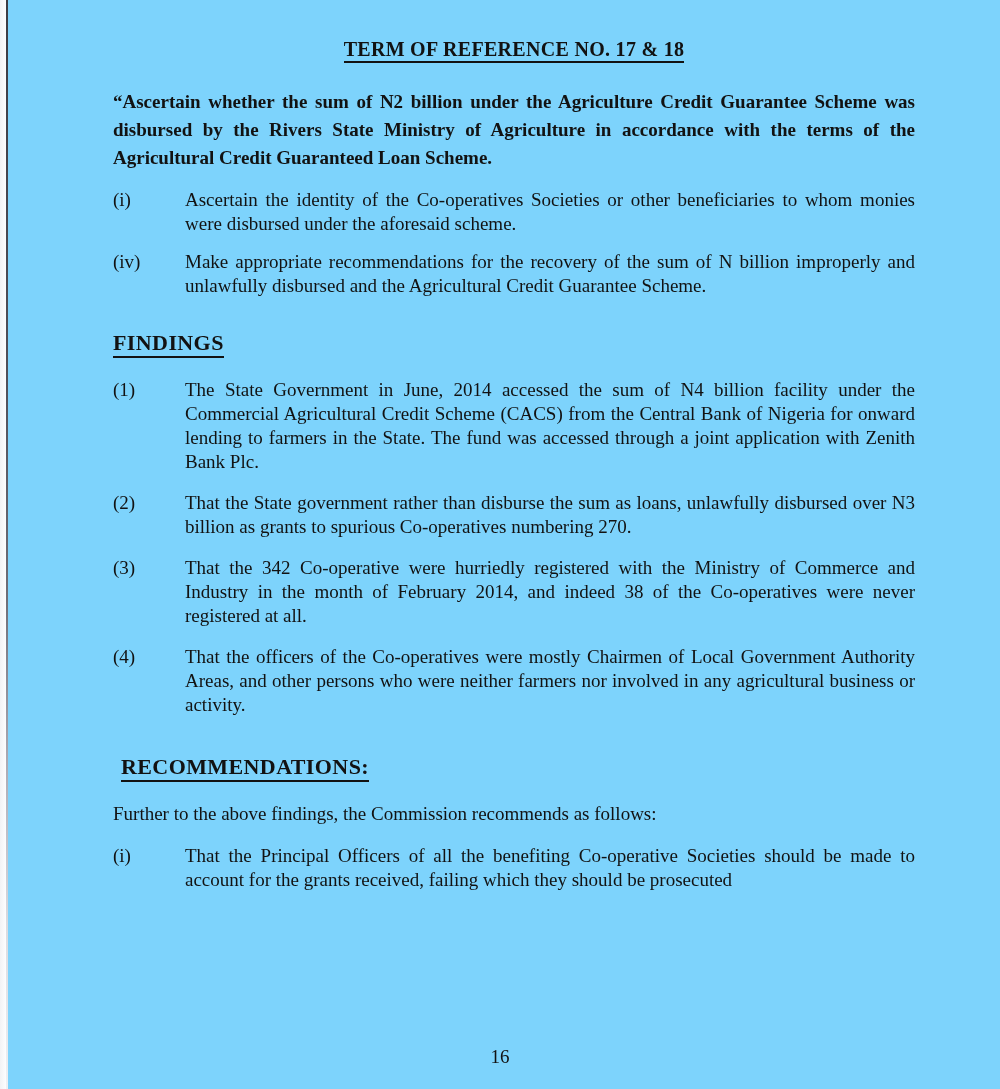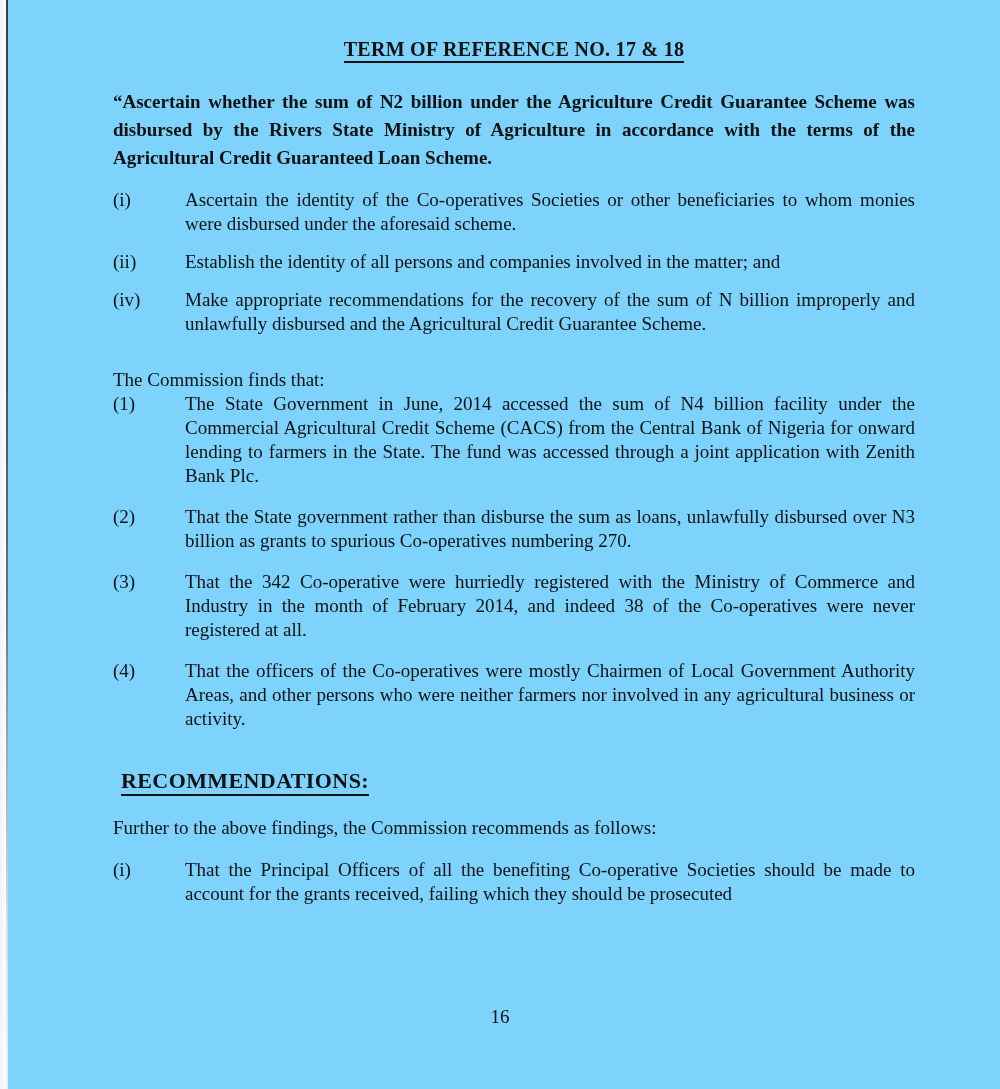--- a/index.html
+++ b/index.html
@@ -92,21 +92,21 @@
     line-height: 24px;
     margin: 0;
   }
   .findings-group .item-row { margin-bottom: 17px; }
   .spacer-18 { height: 18px; }
   .spacer-20 { height: 20px; }
   .page-number {
     position: absolute;
     left: 0;
     right: 0;
-    top: 1005px;
+    top: 1045px;
     text-align: center;
     font-size: 19px;
     line-height: 24px;
   }
 </style>
 </head>
 <body>
 
 <div class="page">
   <div class="scan-strip"></div>
@@ -118,35 +118,33 @@
       <span class="underlined">TERM OF REFERENCE NO. 17 &amp; 18</span>
     </div>
 
     <p class="intro">“Ascertain whether the sum of N2 billion under the Agriculture Credit Guarantee Scheme was disbursed by the Rivers State Ministry of Agriculture in accordance with the terms of the Agricultural Credit Guaranteed Loan Scheme.</p>
 
     <div class="item-row">
       <span class="item-label">(i)</span>
       <span class="item-text">Ascertain the identity of the Co-operatives Societies or other beneficiaries to whom monies were disbursed under the aforesaid scheme.</span>
     </div>
 
-    <div class="item-row">
-      <span class="item-label">(ii)</span>
-      <span class="item-text">Establish the identity of all persons and companies involved in the matter; and</span>
-    </div>
 
     <div class="item-row">
       <span class="item-label">(iv)</span>
       <span class="item-text">Make appropriate recommendations for the recovery of the sum of N billion improperly and unlawfully disbursed and the Agricultural Credit Guarantee Scheme.</span>
     </div>
 
     <div class="spacer-18"></div>
 
+    <div class="section-heading">
+      <span class="underlined">FINDINGS</span>
+    </div>
 
     <div class="findings-group">
-      <p class="lead-line">The Commission finds that:</p>
 
       <div class="item-row">
         <span class="item-label">(1)</span>
         <span class="item-text">The State Government in June, 2014 accessed the sum of N4 billion facility under the Commercial Agricultural Credit Scheme (CACS) from the Central Bank of Nigeria for onward lending to farmers in the State.  The fund was accessed through a joint application with Zenith Bank Plc.</span>
       </div>
 
       <div class="item-row">
         <span class="item-label">(2)</span>
         <span class="item-text">That the State government rather than disburse the sum as loans, unlawfully disbursed over N3 billion as grants to spurious Co-operatives numbering 270.</span>
       </div>

